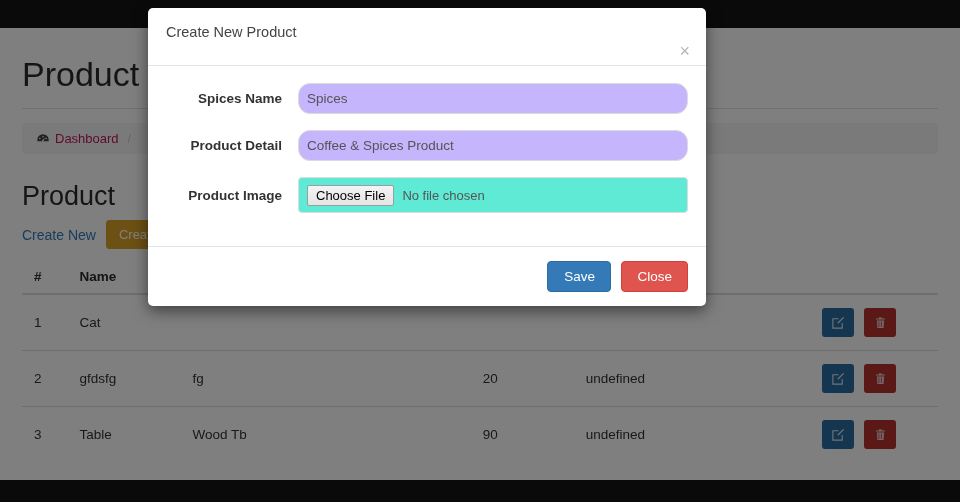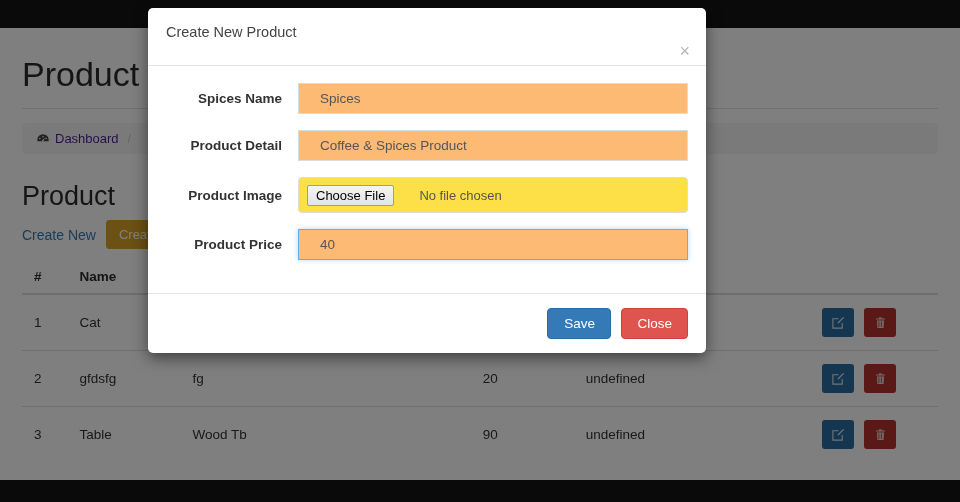--- a/index.html
+++ b/index.html
@@ -32,21 +32,21 @@
     margin: 26px 0 14px 0; line-height: 40px;
   }
   .title-rule { height: 1px; background: #e0e0e0; margin: 0 0 0 0; }
 
   .breadcrumb {
     background: #f5f5f5; border-radius: 4px;
     padding: 8px 14px; margin-top: 14px;
     font-size: 13px; color: #777;
     display: flex; align-items: center; gap: 5px;
   }
-  .breadcrumb a { color: #4c1d95; text-decoration: none; }
+  .breadcrumb a { color: #be185d; text-decoration: none; }
   .bc-sep { color: #ccc; margin: 0 4px; }
   .dash-icon { display: inline-block; width: 14px; height: 14px; position: relative; }
   .dash-icon svg { display: block; }
 
   .section-title {
     font-size: 27px; font-weight: 400; color: #2b2b2b;
     margin: 26px 0 8px 0; line-height: 32px;
   }
 
   .action-row { display: flex; align-items: center; gap: 10px; margin-bottom: 12px; }
@@ -105,38 +105,38 @@
     color: #b6b6b6; cursor: pointer; line-height: 1; padding: 0;
   }
   .modal-body { padding: 17px 18px 6px 18px; }
 
   .form-row { display: flex; align-items: center; margin-bottom: 16px; }
   .form-label {
     width: 132px; text-align: right; padding-right: 16px;
     font-size: 13.5px; font-weight: bold; color: #333;
   }
   .form-control {
-    flex: 1; height: 31px; border: 1px solid #dcdcdc; border-radius: 0;
-    padding: 5px 21px; font-size: 13.5px; color: #555;
-    font-family: "Liberation Sans", sans-serif; background: #fdba74; outline: none;
+    flex: 1; height: 31px; border: 1px solid #dcdcdc; border-radius: 12px;
+    padding: 5px 8px; font-size: 13.5px; color: #555;
+    font-family: "Liberation Sans", sans-serif; background: #c4b5fd; outline: none;
   }
   .form-control::placeholder { color: #999; }
   .form-control.focused {
     border: 1px solid #66afe9; box-shadow: 0 0 5px rgba(102,175,233,.5);
   }
   .file-control {
     flex: 1; height: 21px; border: 1px solid #dcdcdc; border-radius: 4px;
-    display: flex; align-items: center; padding: 17px 8px; background: #fde047;
+    display: flex; align-items: center; padding: 17px 8px; background: #5eead4;
   }
   .file-btn {
     border: 1px solid #9d9d9d; background: linear-gradient(#f4f4f4,#e4e4e4);
     border-radius: 2px; font-size: 13px; color: #000; padding: 2px 8px;
     cursor: pointer; font-family: "Liberation Sans", sans-serif;
   }
-  .file-name { font-size: 13px; color: #555; margin-left: 25px; }
+  .file-name { font-size: 13px; color: #555; margin-left: 8px; }
 
   .modal-footer {
     border-top: 1px solid #e5e5e5; padding: 14px 18px;
     text-align: right; margin-top: 11px;
   }
   .btn {
     font-size: 13.5px; padding: 7px 15px; border-radius: 4px;
     border: 1px solid transparent; cursor: pointer; color: #fff;
     font-family: "Liberation Sans", sans-serif; margin-left: 6px;
   }
@@ -283,24 +283,20 @@
       </div>
 
       <div class="form-row">
         <div class="form-label">Product Image</div>
         <div class="file-control">
           <span class="file-btn">Choose File</span>
           <span class="file-name">No file chosen</span>
         </div>
       </div>
 
-      <div class="form-row">
-        <div class="form-label">Product Price</div>
-        <input class="form-control focused" type="text" autofocus="" value="40" style="">
-      </div>
 
     </div>
 
     <div class="modal-footer">
       <button class="btn btn-primary">Save</button>
       <button class="btn btn-danger">Close</button>
     </div>
   </div>
 </div>
 

